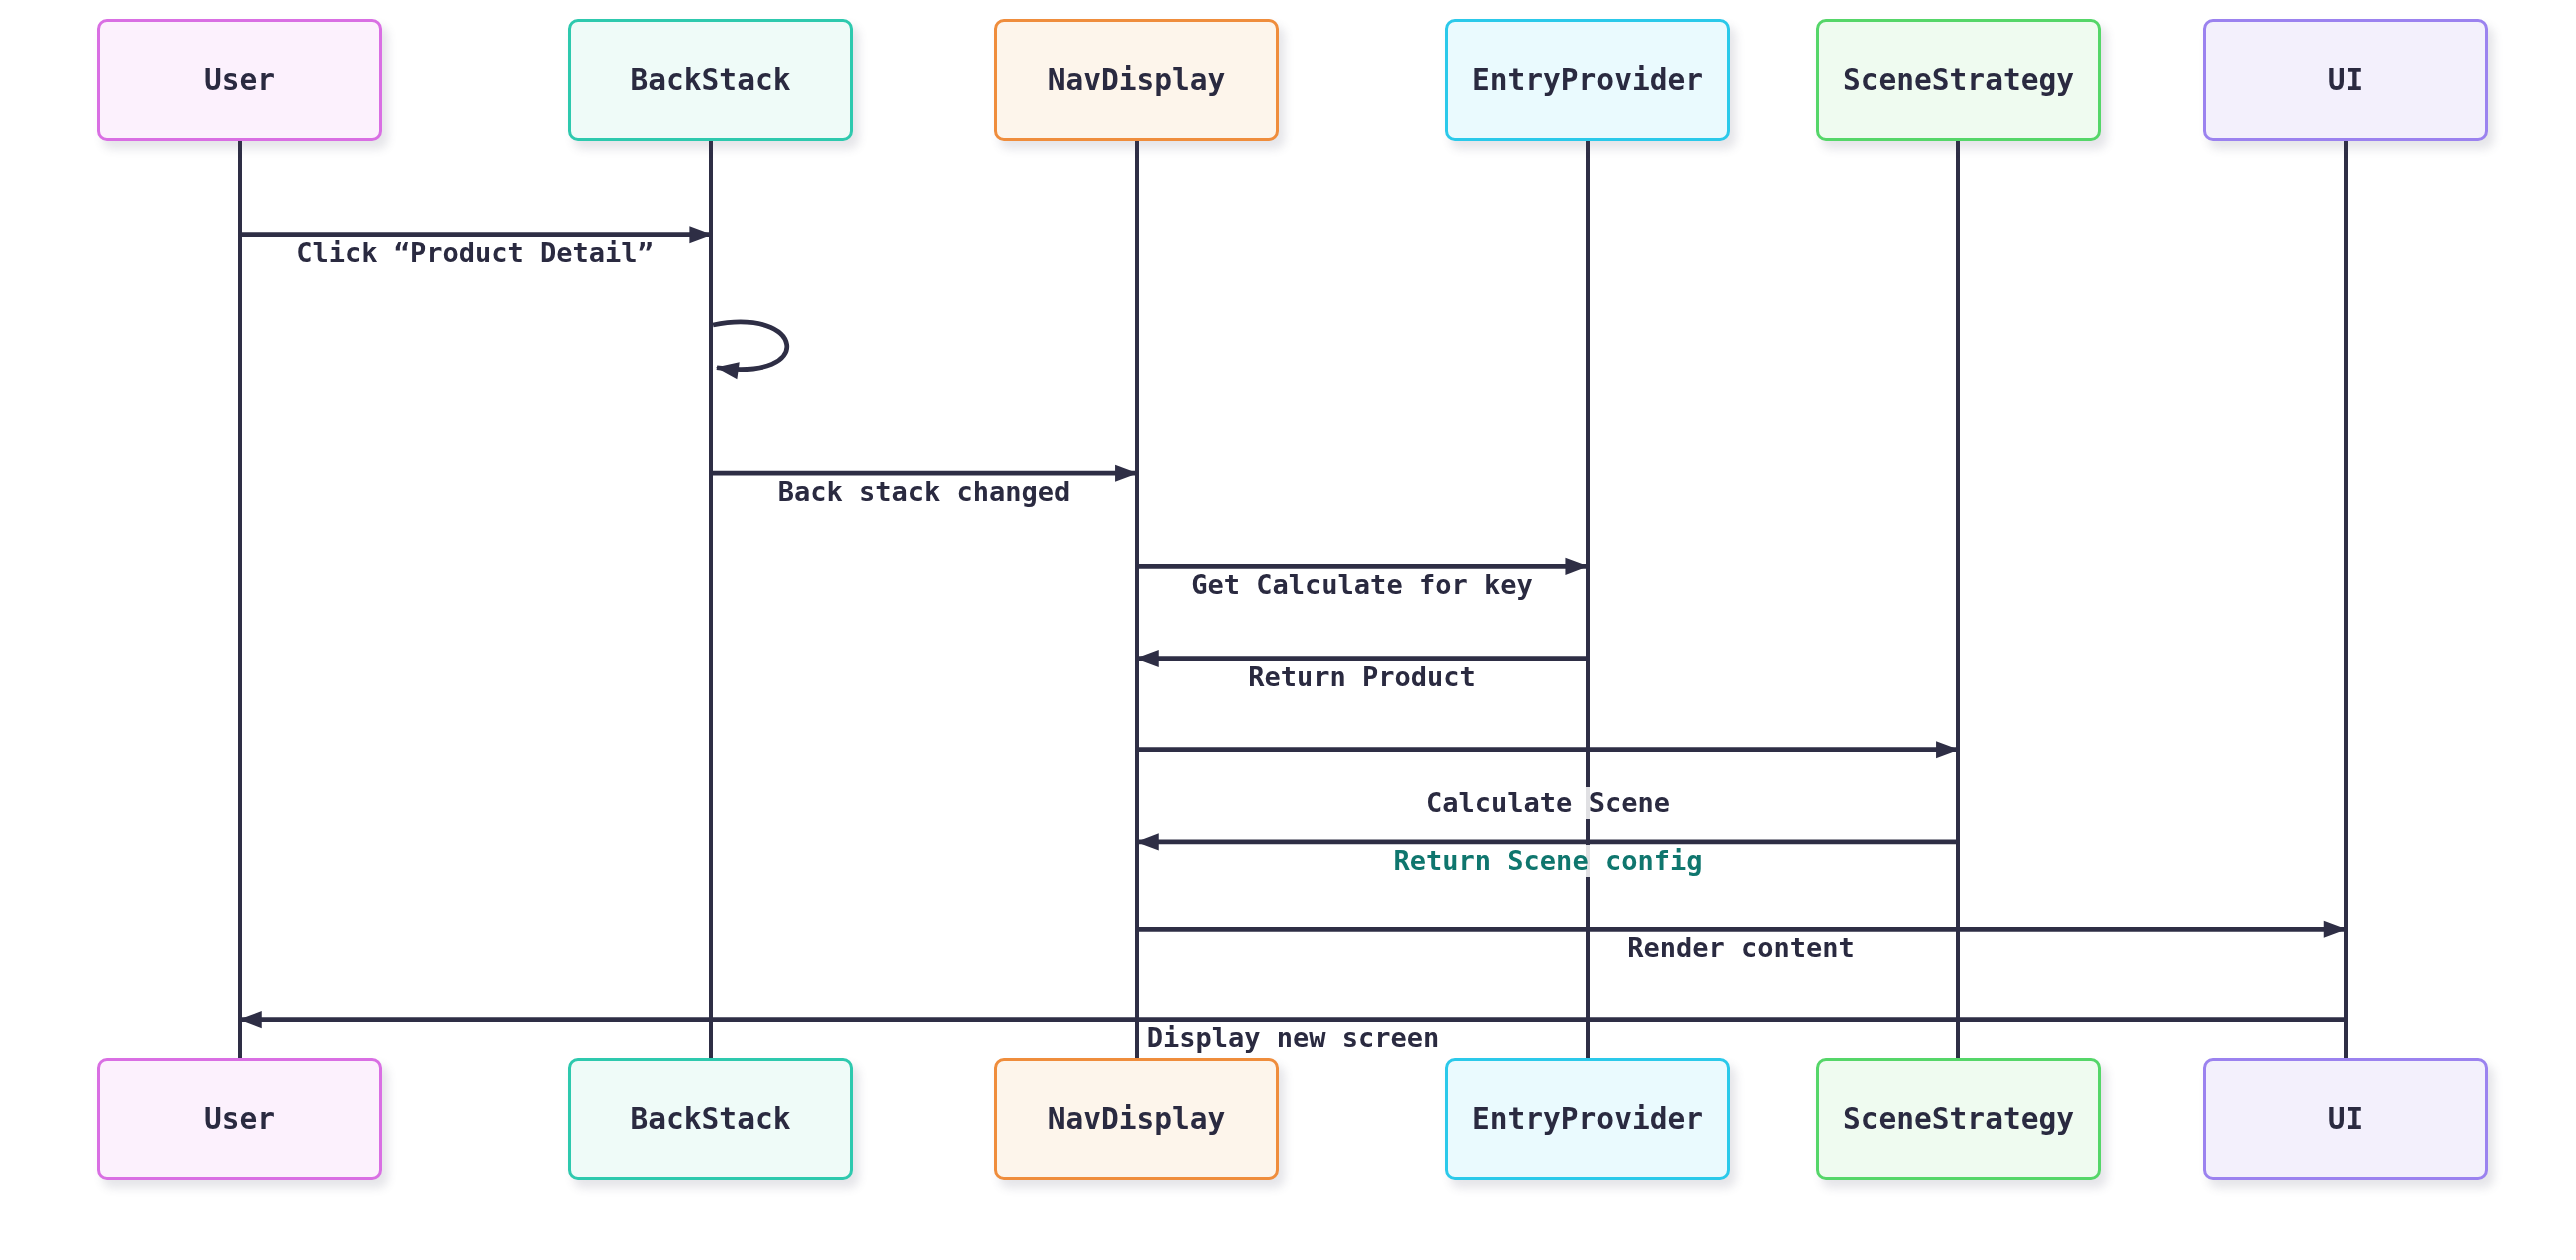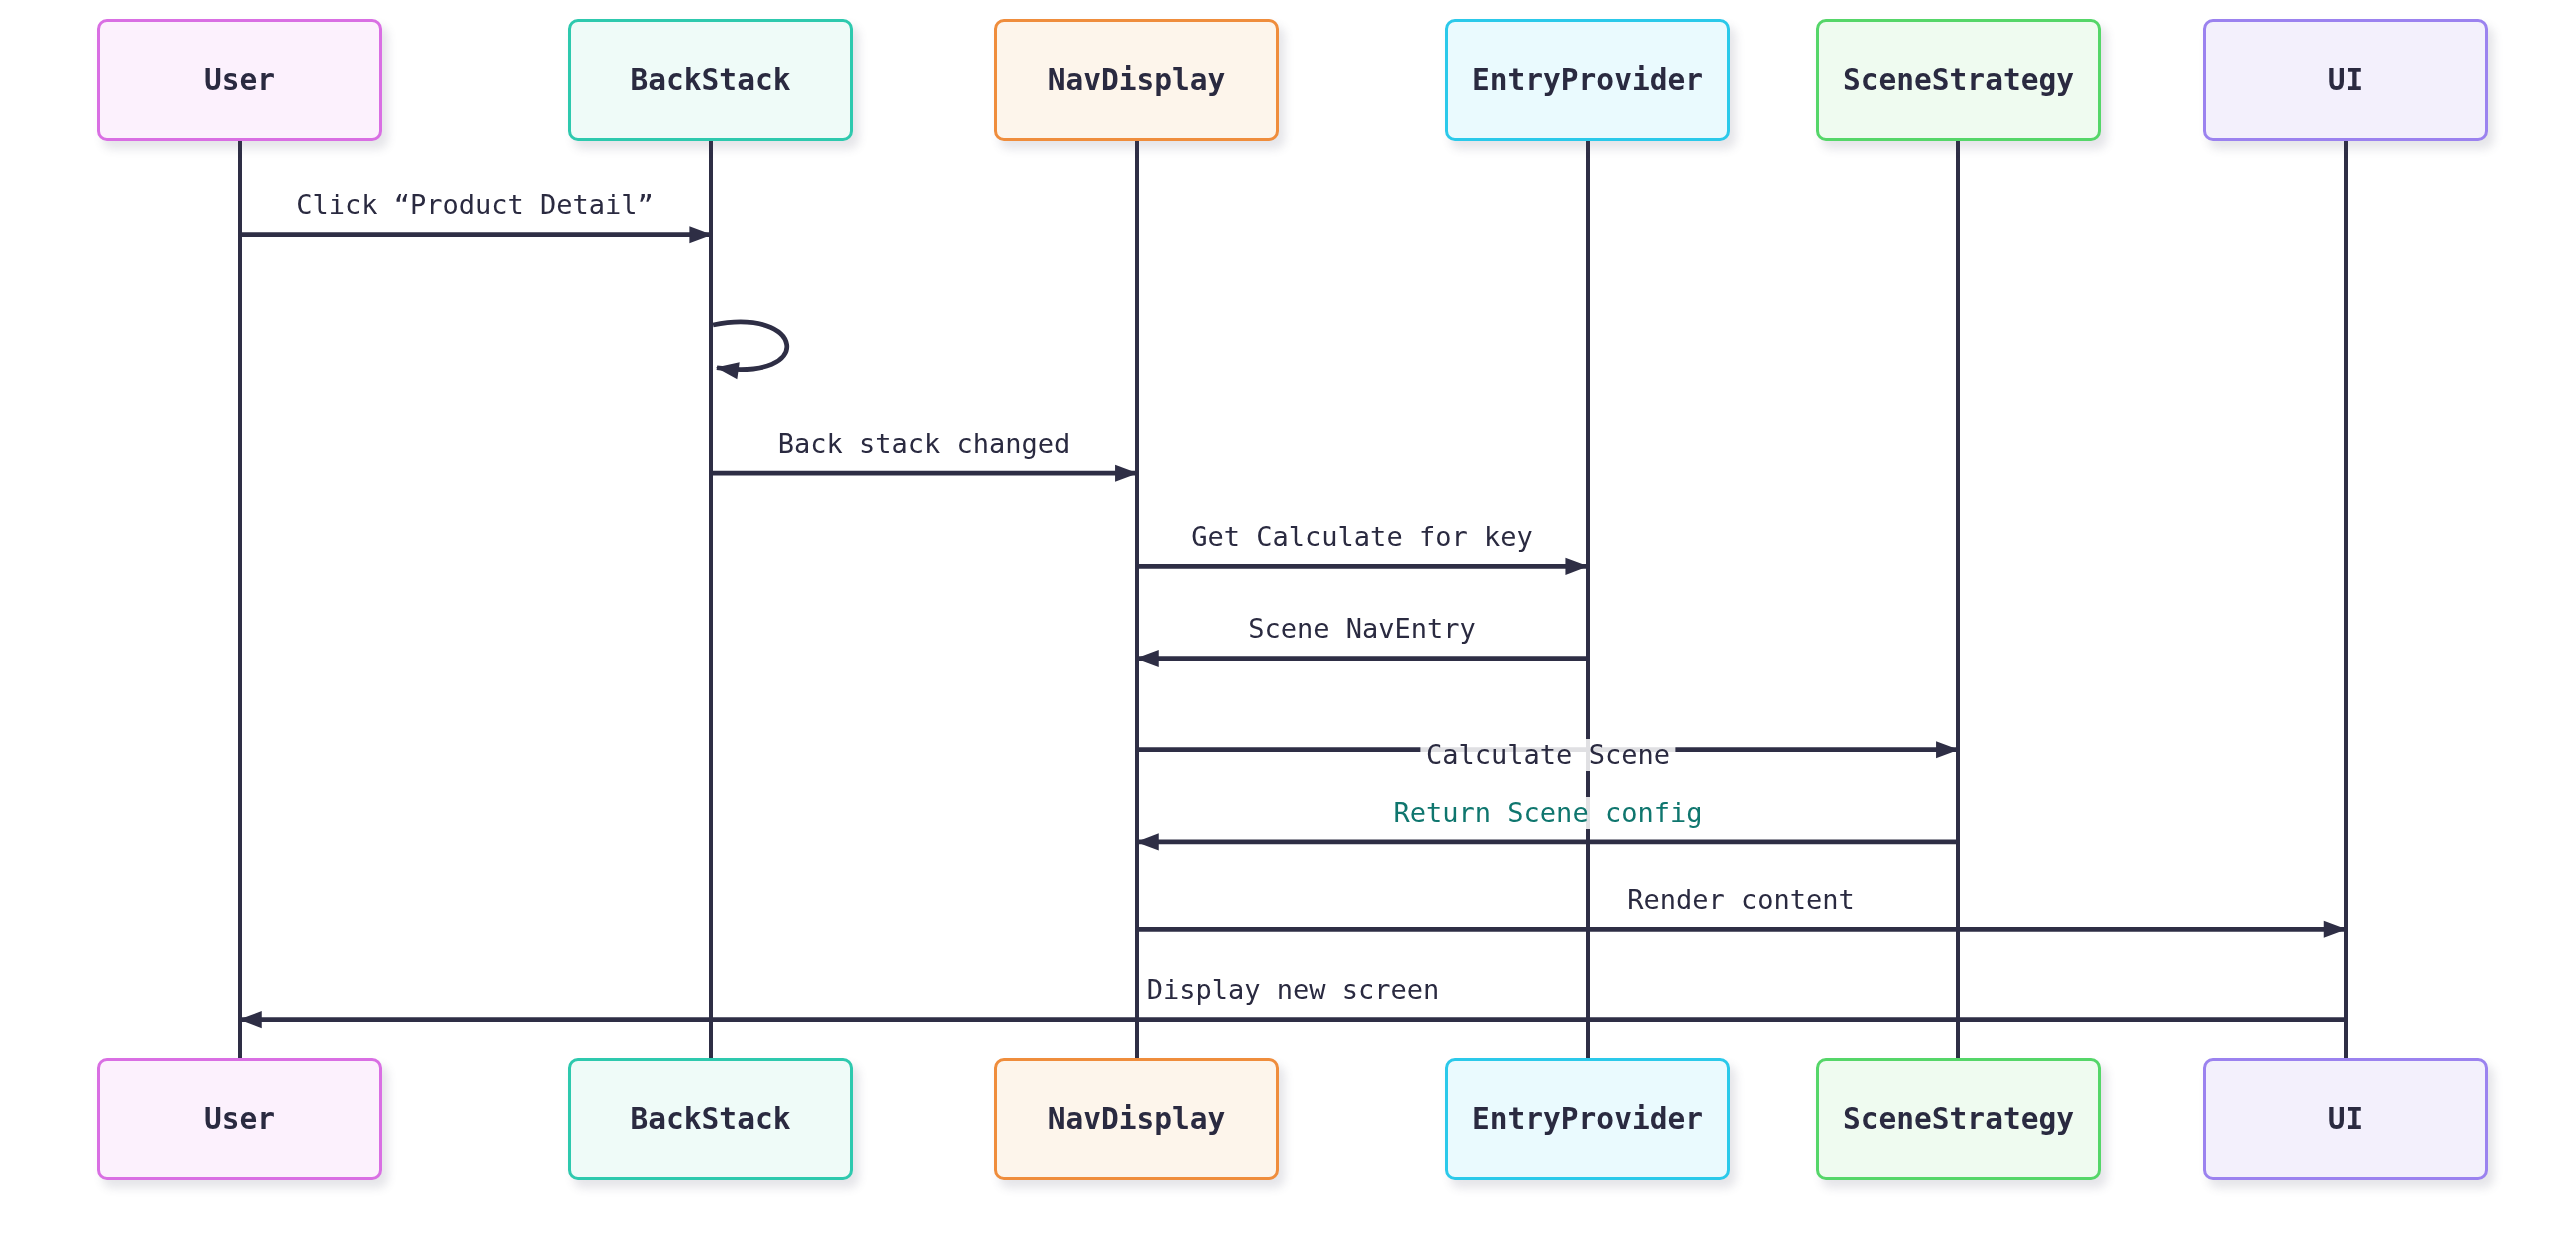--- a/index.html
+++ b/index.html
@@ -33,26 +33,27 @@
   }
   .lifeline {
     position: absolute;
     width: 3.8px;
     background: #2E2E45;
   }
   .msg-label {
     position: absolute;
     transform: translateX(-50%);
     font-size: 27px;
-    font-weight: 400;
+    font-weight: 700;
     color: #2A2A40;
     white-space: nowrap;
     line-height: 32px;
     background: rgba(255,255,255,0.85);
     padding: 0 5.7px;
+    margin-top: 48px;
   }
   svg.arrow-layer {
     position: absolute;
     left: 0;
     top: 0;
     width: 2576px;
     height: 1260px;
     pointer-events: none;
   }
 </style>
@@ -114,19 +115,19 @@
     <div class="lifeline" style="left: 2344px; top: 140px; height: 920px; background: rgb(46, 46, 69);"></div>
     <div class="actor-box" style="left: 2203px; top: 19px; border-color: rgb(155, 130, 239); background: rgb(243, 240, 252);">
       <span>UI</span>
     </div>
     <div class="actor-box" style="left: 2203px; top: 1058px; border-color: rgb(155, 130, 239); background: rgb(243, 240, 252);">
       <span>UI</span>
     </div>
     <div class="msg-label" style="left: 475px; top: 189px; color: rgb(42, 42, 64);">Click “Product Detail”</div>
     <div class="msg-label" style="left: 924px; top: 428px; color: rgb(42, 42, 64);">Back stack changed</div>
     <div class="msg-label" style="left: 1362px; top: 521px; color: rgb(42, 42, 64);">Get Calculate for key</div>
-    <div class="msg-label" style="left: 1362px; top: 613px; color: rgb(42, 42, 64);">Scene NavEntry</div>
+    <div class="msg-label" style="left: 1362px; top: 613px; color: rgb(42, 42, 64);">Return Product</div>
     <div class="msg-label" style="left: 1548px; top: 739px; color: rgb(42, 42, 64);">Calculate Scene</div>
     <div class="msg-label" style="left: 1548px; top: 797px; color: #0f766e;">Return Scene config</div>
     <div class="msg-label" style="left: 1741px; top: 884px; color: rgb(42, 42, 64);">Render content</div>
     <div class="msg-label" style="left: 1293px; top: 974px; color: rgb(42, 42, 64);">Display new screen</div>
   </div>
 
 
 </body></html>

